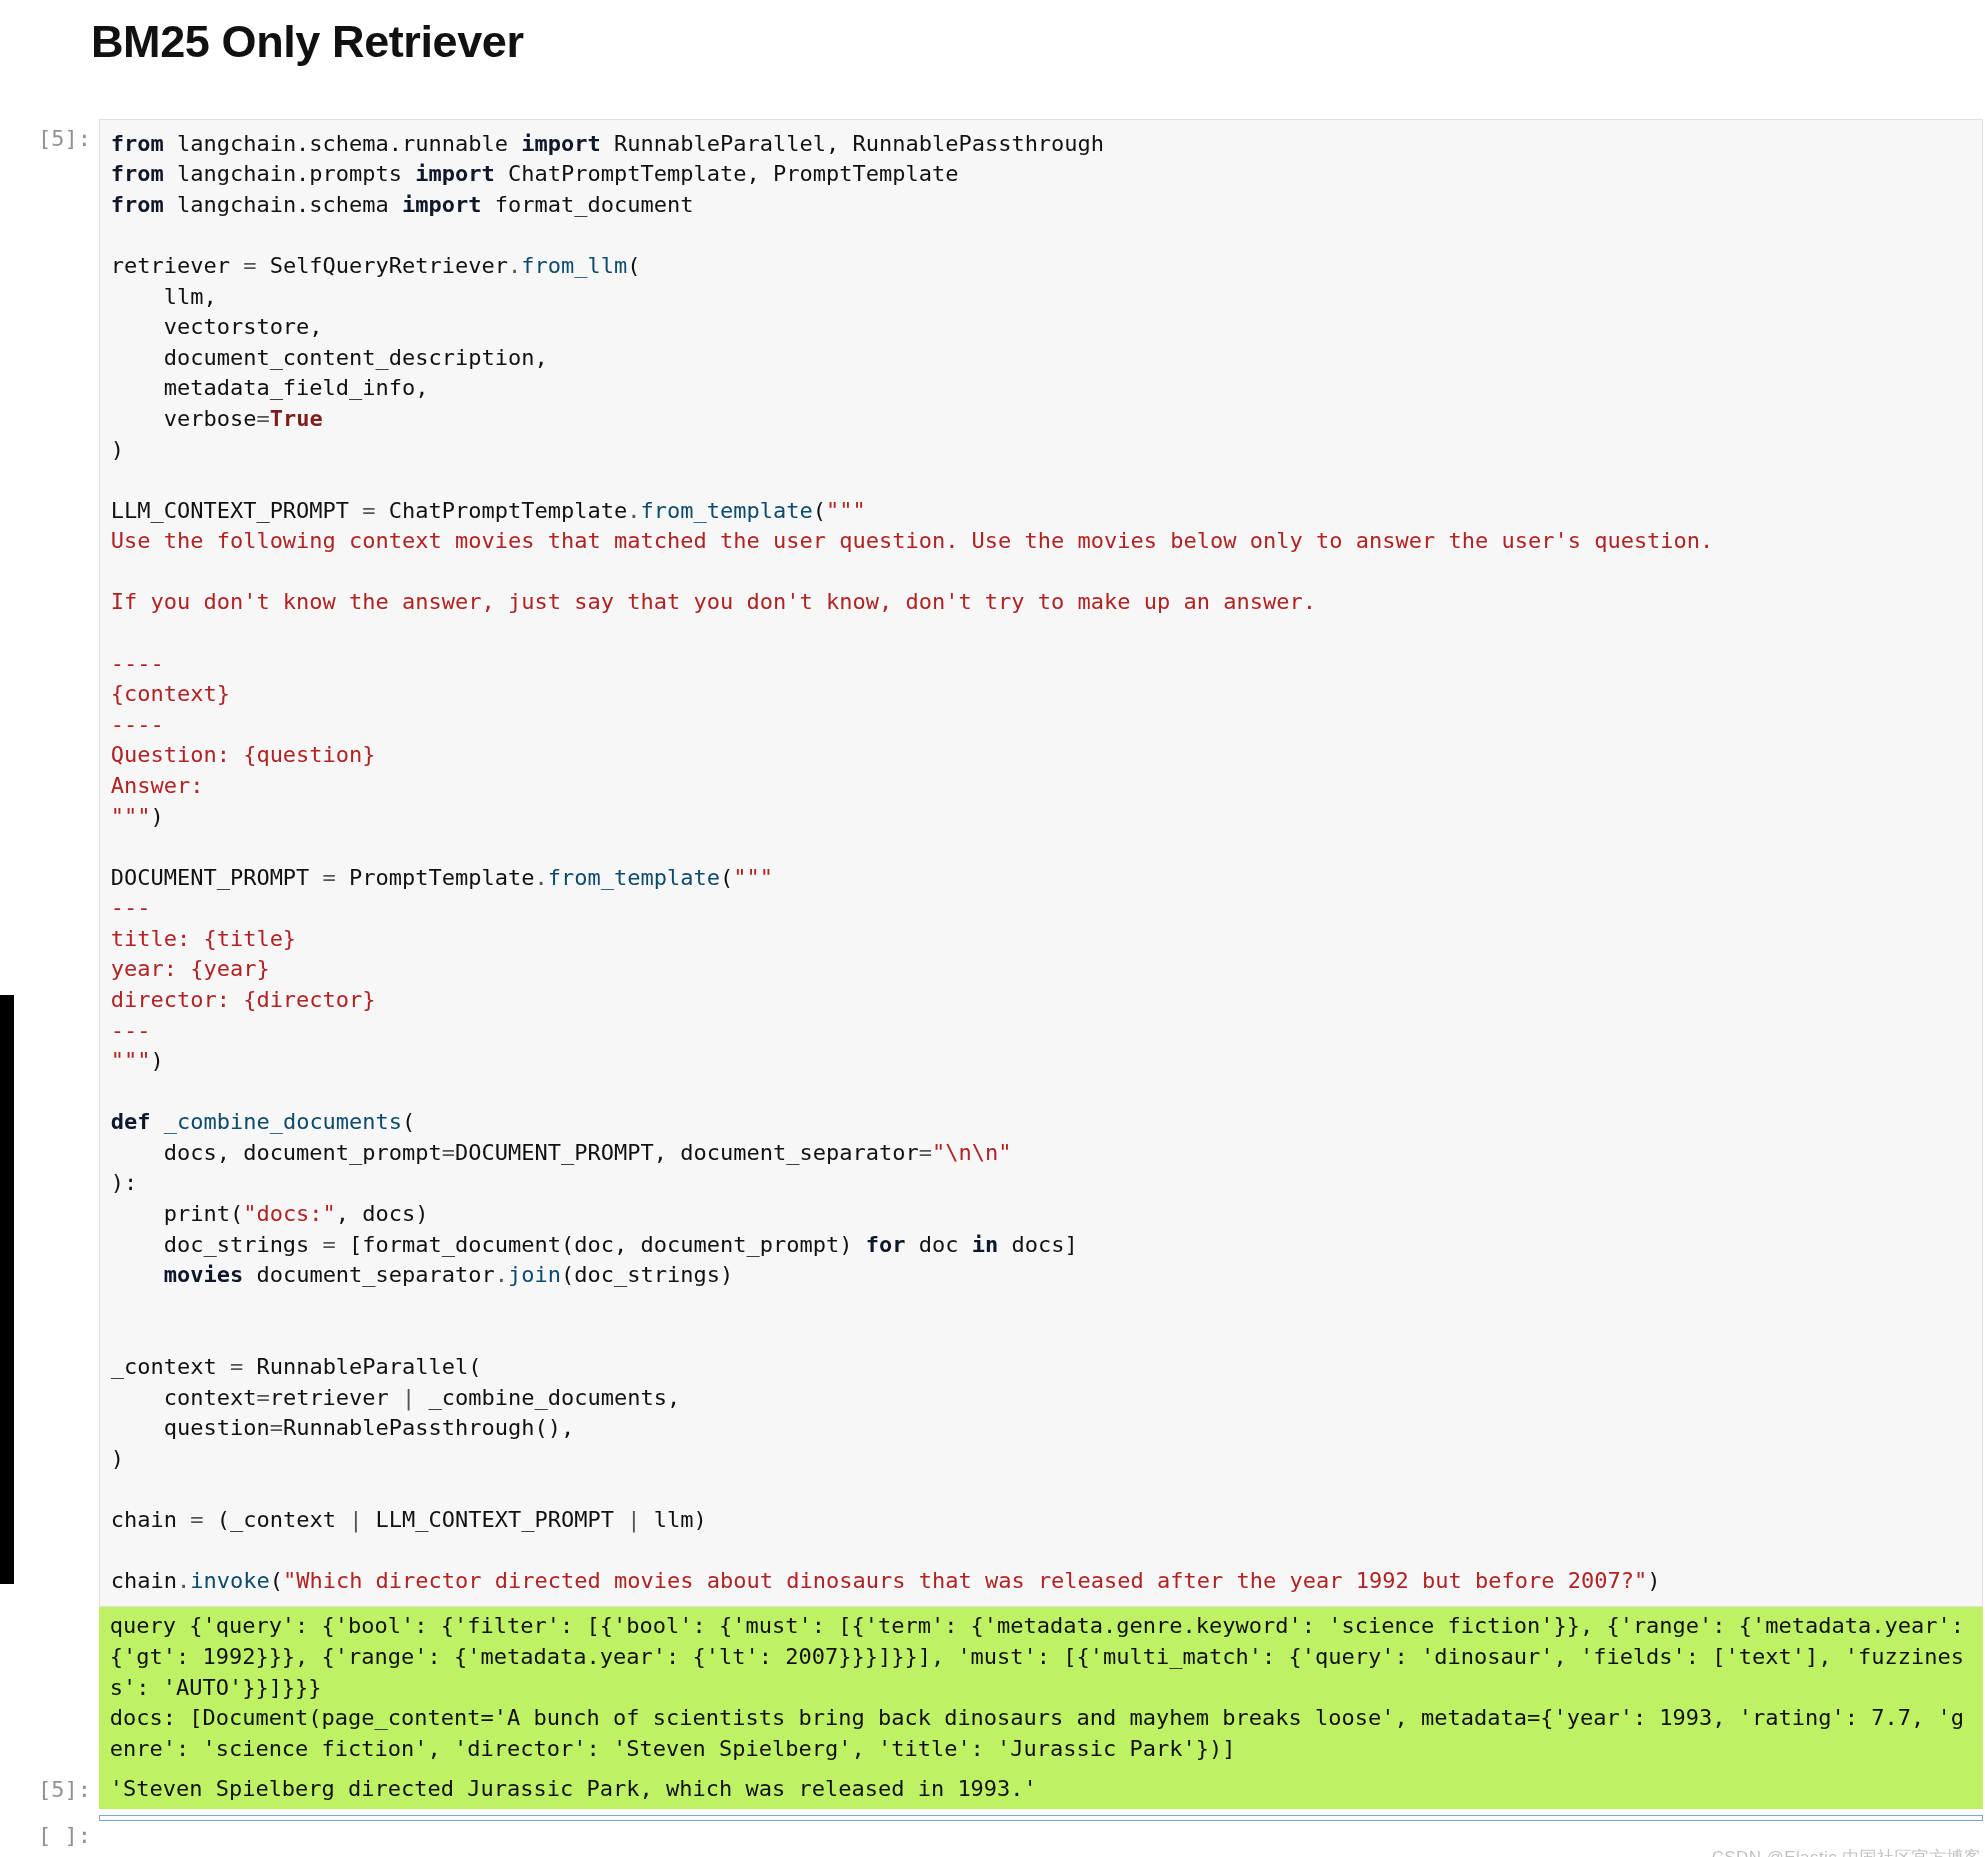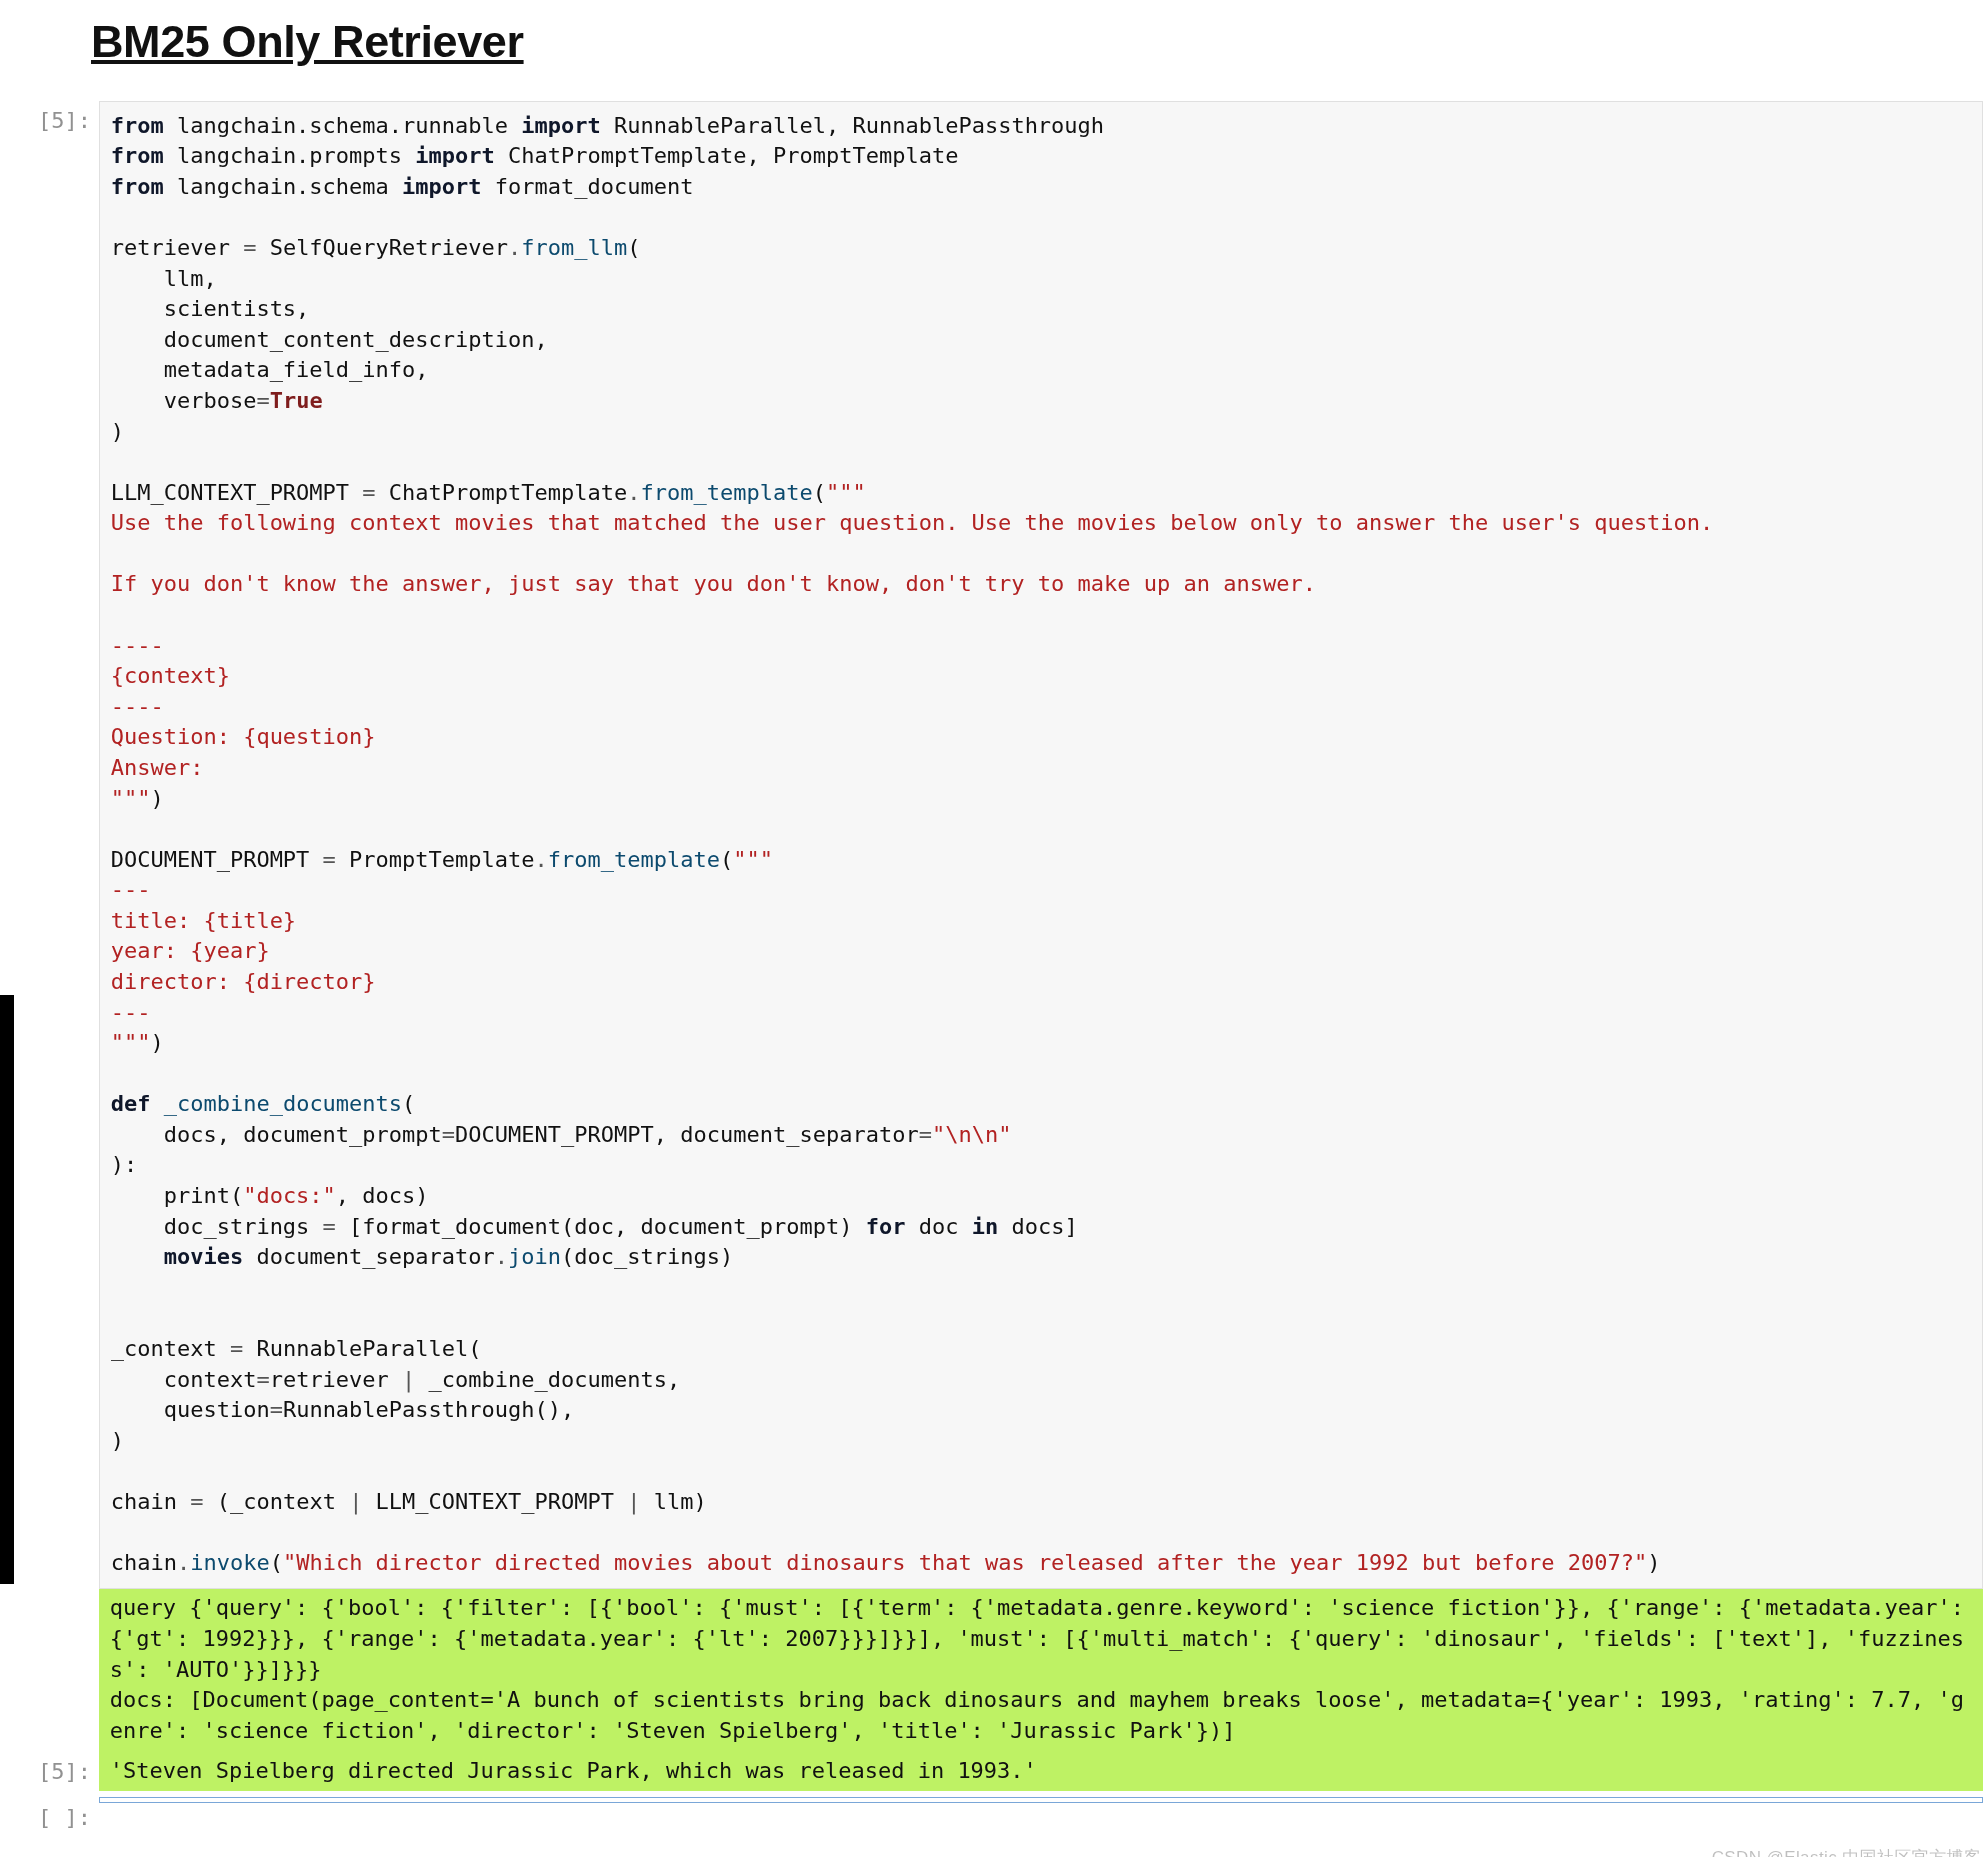--- a/index.html
+++ b/index.html
@@ -18,22 +18,21 @@
   .black-bar {
     position: absolute;
     left: 0;
     top: 995px;
     width: 14px;
     height: 589px;
     background: #000;
   }
   .heading-wrap {
     margin-left: 91px;
-    margin-bottom: 33px;
-    text-decoration: underline;
+    margin-bottom: 51px;
   }
   h1 {
     font-size: 45px;
     font-weight: 700;
     margin: 0;
     letter-spacing: -0.4px;
     color: #111;
   }
   .cell {
     display: flex;
@@ -109,21 +108,21 @@
 
   <div class="cell">
     <div class="prompt in">[5]:</div>
     <div class="code-area">
 <pre><span class="tok-kw">from</span><span> langchain.schema.runnable </span><span class="tok-kw">import</span><span> RunnableParallel, RunnablePassthrough</span>
 <span class="tok-kw">from</span><span> langchain.prompts </span><span class="tok-kw">import</span><span> ChatPromptTemplate, PromptTemplate</span>
 <span class="tok-kw">from</span><span> langchain.schema </span><span class="tok-kw">import</span><span> format_document</span>
 
 <span>retriever </span><span class="tok-op">=</span><span> SelfQueryRetriever</span><span class="tok-op">.</span><span class="tok-call">from_llm</span><span>(</span>
 <span>    llm,</span>
-<span>    scientists,</span>
+<span>    vectorstore,</span>
 <span>    document_content_description,</span>
 <span>    metadata_field_info,</span>
 <span>    verbose</span><span class="tok-op">=</span><span class="tok-const">True</span>
 <span>)</span>
 
 <span>LLM_CONTEXT_PROMPT </span><span class="tok-op">=</span><span> ChatPromptTemplate</span><span class="tok-op">.</span><span class="tok-call">from_template</span><span>(</span><span class="tok-str">"""</span>
 <span class="tok-str">Use the following context movies that matched the user question. Use the movies below only to answer the user's question.
 
 If you don't know the answer, just say that you don't know, don't try to make up an answer.
 

